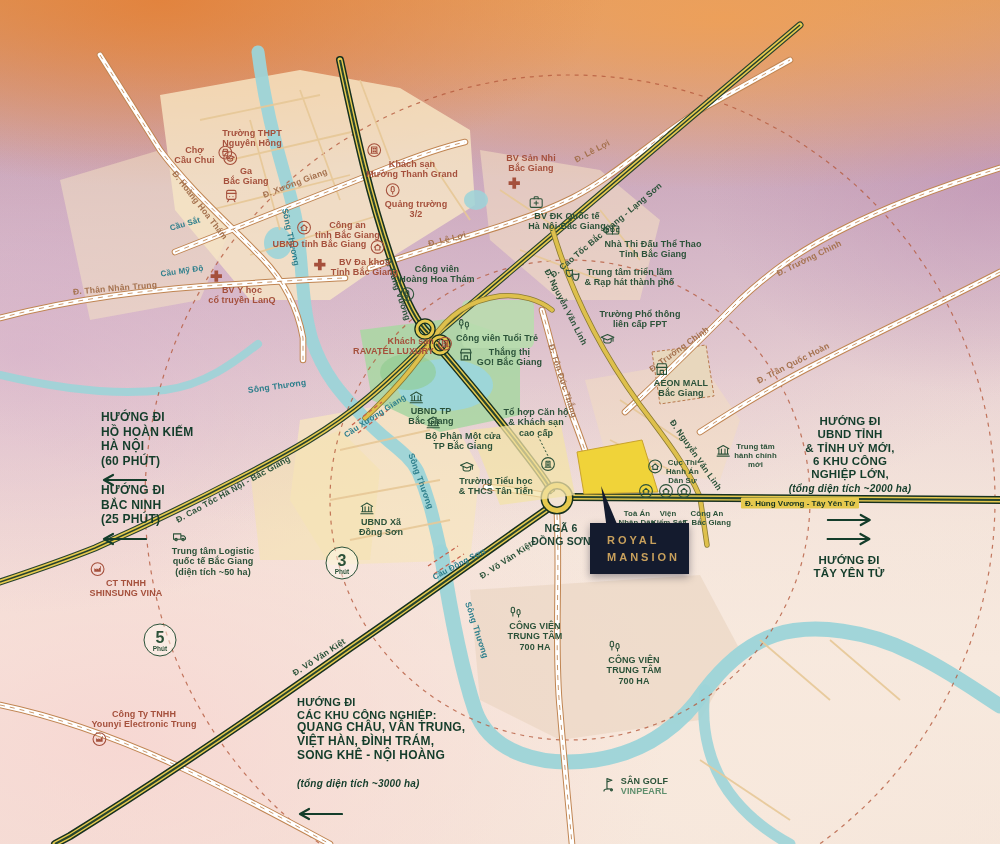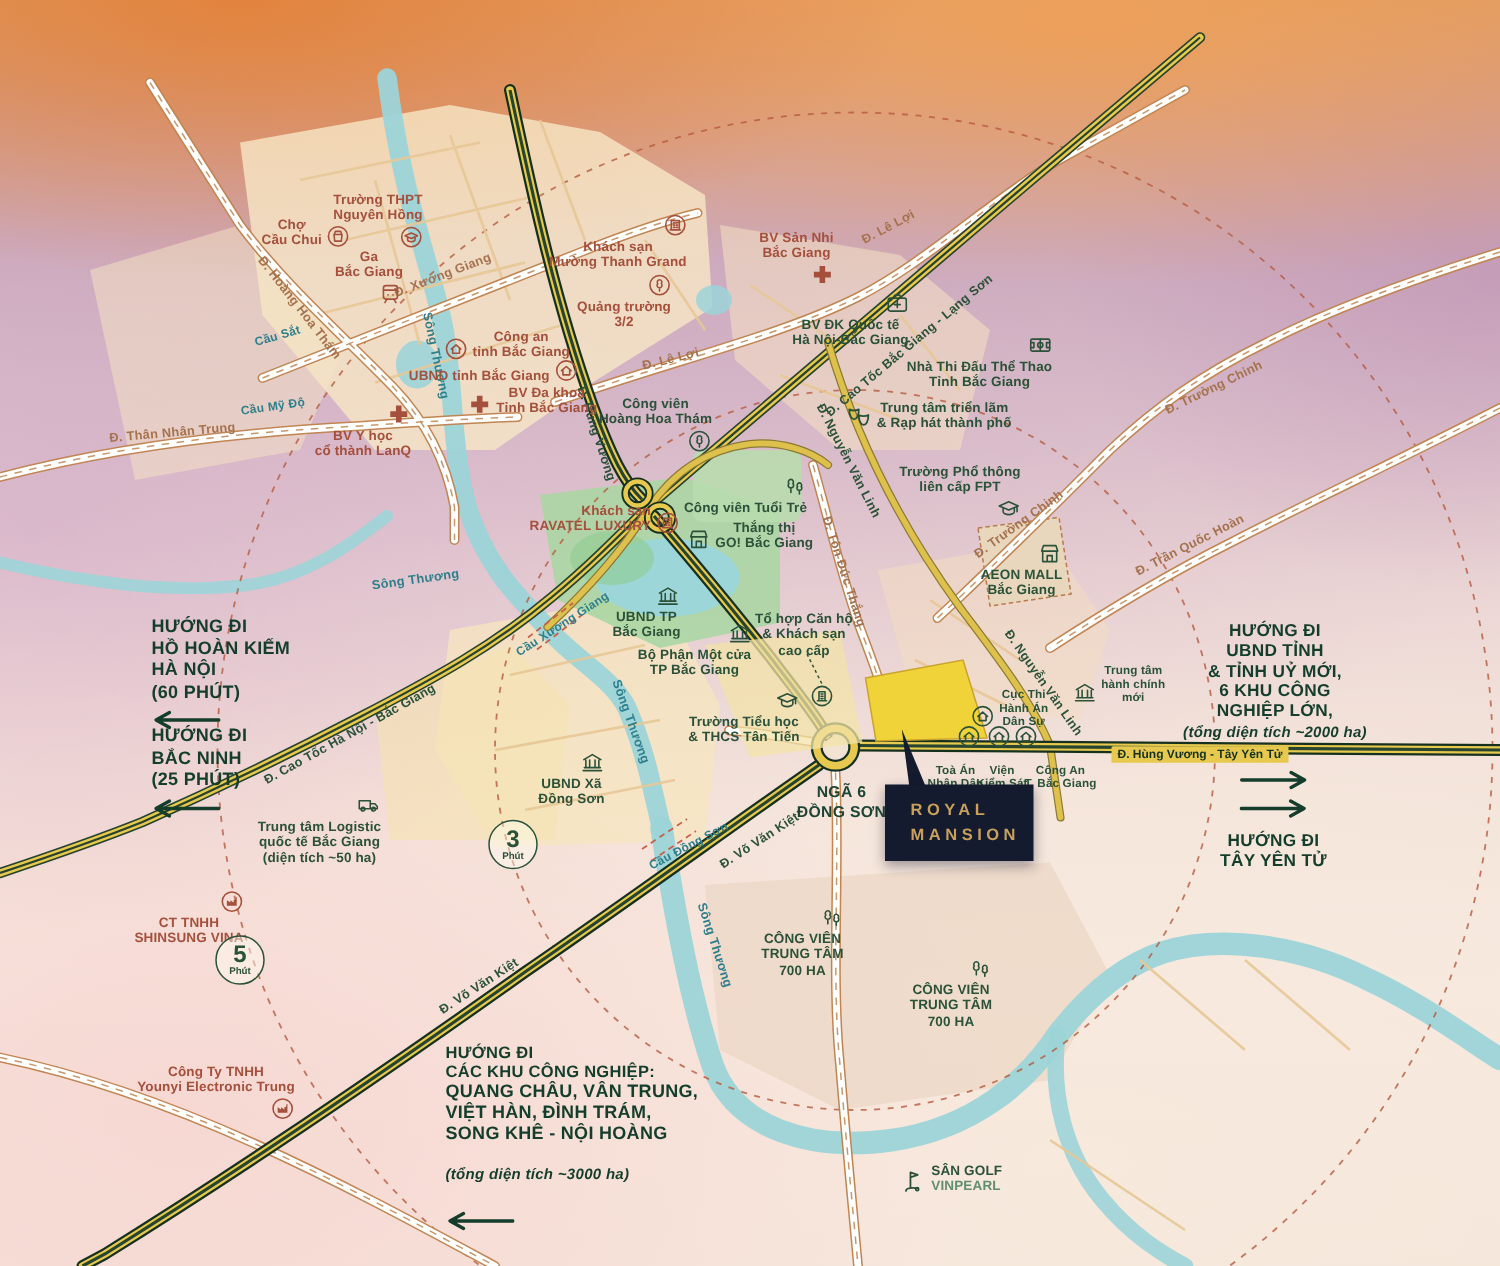--- a/index.html
+++ b/index.html
@@ -28,21 +28,21 @@
   
   .gc{stroke:#16301f;stroke-width:8;fill:none;stroke-linecap:round}
   .gy{stroke:#e6c94e;stroke-width:5;fill:none;stroke-linecap:round}
   .gd{stroke:#27452e;stroke-width:2.1;fill:none}
   
   .yc{stroke:#8a7a33;stroke-width:5.4;fill:none;stroke-linecap:round}
   .yf{stroke:#dec04c;stroke-width:3.8;fill:none;stroke-linecap:round}
   .street{stroke:#e7c897;stroke-width:1.8;fill:none;opacity:.9}
   .ring{stroke:#b55a3d;stroke-width:1.2;fill:none;stroke-dasharray:4 5;opacity:.8}
   .sym path,.sym rect,.sym circle{fill:none;stroke:currentColor;stroke-width:1.6;stroke-linecap:round;stroke-linejoin:round}
-  .poi{position:absolute;display:flex;align-items:flex-end;gap:3px;transform:translate(-50%,-50%);
+  .poi{position:absolute;display:flex;align-items:flex-start;gap:3px;transform:translate(-50%,-50%);
        text-align:center;font-weight:700;font-size:9px;line-height:1.16;letter-spacing:.1px;z-index:5}
   .poi .t{white-space:pre-line}
   .poi.col{flex-direction:column;gap:1px}
   .brown{color:#a5503c}
   .green{color:#2b5239}
   .sm{font-size:7.8px}
   .ic{width:16px;height:16px;flex:0 0 auto}
   .ic.big{width:18px;height:18px}
   .roadlbl{position:absolute;transform:translate(-50%,-50%) rotate(var(--r,0deg));
        font-size:8.5px;font-weight:700;color:#a5724f;white-space:nowrap;z-index:4;letter-spacing:.2px}
@@ -357,21 +357,21 @@
         <use href="#i-cross"></use>
       </svg>
       <span class="t">BV Đa khoa
 Tỉnh Bắc Giang</span>
     </div>
   <div class="poi brown col" style="left:242px;top:287px">
       <svg class="ic">
         <use href="#i-cross"></use>
       </svg>
       <span class="t">BV Y học
-cổ thành LanQ</span>
+cổ truyền LanQ</span>
     </div>
   <div class="poi brown col" style="left:412px;top:161px">
       <svg class="ic">
         <use href="#i-hotel-c"></use>
       </svg>
       <span class="t">Khách sạn
 Mường Thanh Grand</span>
     </div>
   <div class="poi brown col" style="left:416px;top:201px">
       <svg class="ic">
@@ -488,21 +488,21 @@
 Đồng Sơn</span>
     </div>
   <div class="poi green col" style="left:213px;top:553px">
       <svg class="ic">
         <use href="#i-truck"></use>
       </svg>
       <span class="t">Trung tâm Logistic
 quốc tế Bắc Giang
 (diện tích ~50 ha)</span>
     </div>
-  <div class="poi brown col" style="left:126px;top:612px">
+  <div class="poi brown col" style="left:126px;top:580px">
       <svg class="ic">
         <use href="#i-factory-c"></use>
       </svg>
       <span class="t">CT TNHH
 SHINSUNG VINA</span>
     </div>
   <div class="poi brown col" style="left:144px;top:728px">
       <span class="t">Công Ty TNHH
 Younyi Electronic Trung</span>
       <svg class="ic">

